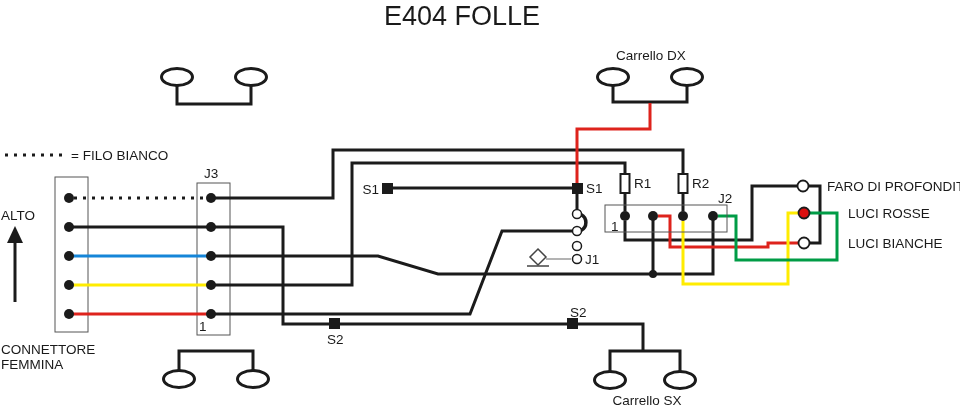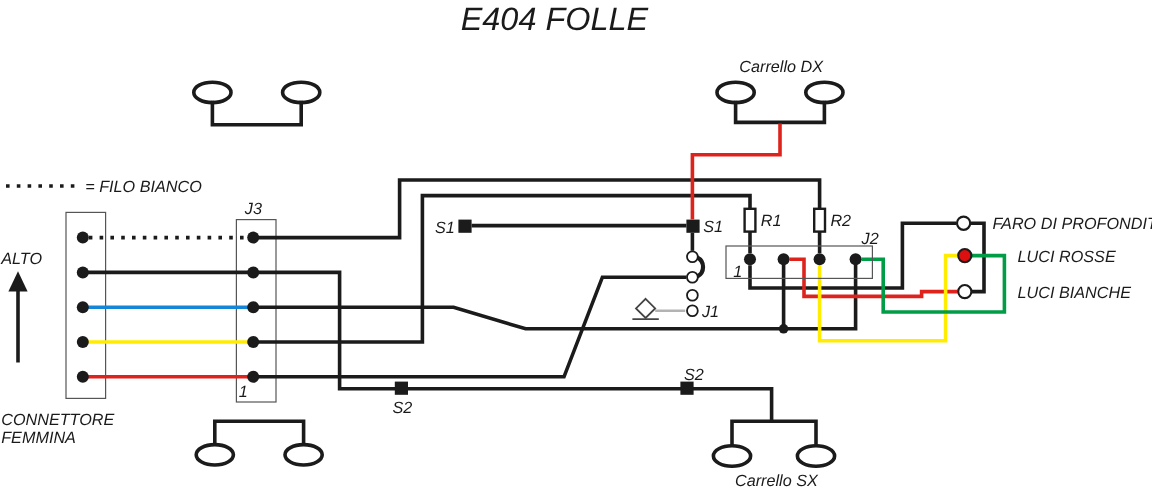--- a/index.html
+++ b/index.html
@@ -1,16 +1,16 @@
 <!DOCTYPE html>
 <html><head>
 <meta charset="utf-8">
 <style>
   html,body{margin:0;padding:0;background:#ffffff;}
-  .stage{position:relative;width:960px;height:408px;background:#ffffff;overflow:hidden;font-style:italic;}
+  .stage{position:relative;width:960px;height:408px;background:#ffffff;overflow:hidden;}
   svg{display:block;}
   svg text{font-family:"Liberation Sans","DejaVu Sans",sans-serif;fill:#1a1a1a;font-size:13.5px;}
   svg text.title{font-size:27px;}
   .w{fill:none;stroke:#1b1b1b;stroke-width:3;}
   .w-thin{fill:none;stroke:#444444;stroke-width:1.5;}
   .box{fill:#ffffff;stroke:#555555;stroke-width:1;}
   .boxo{fill:none;stroke:#555555;stroke-width:1;}
   .pin{fill:#1b1b1b;stroke:none;}
   .sq{fill:#1b1b1b;stroke:none;}
   .res{fill:#ffffff;stroke:#1b1b1b;stroke-width:2;}

